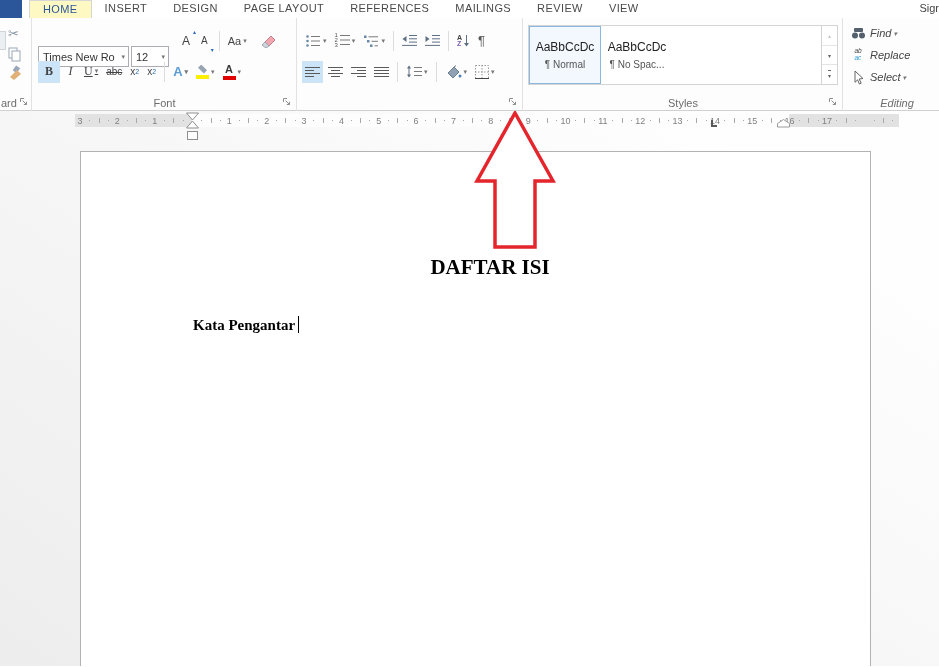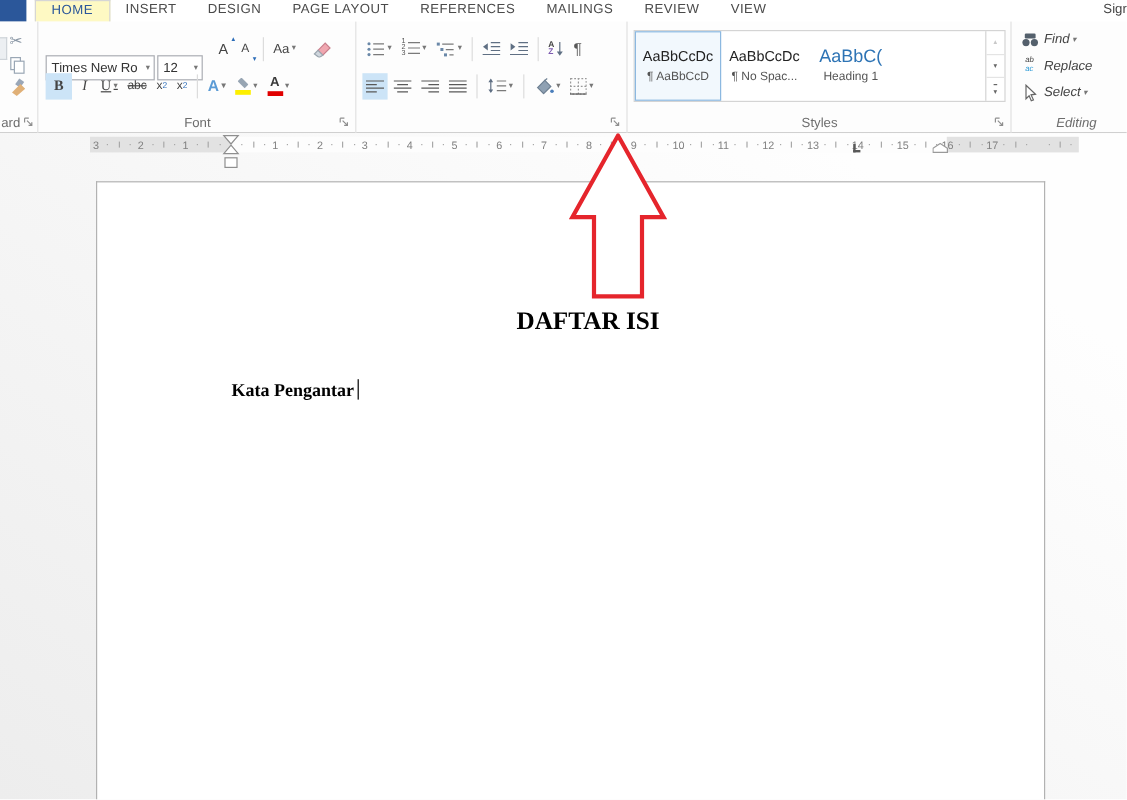--- a/index.html
+++ b/index.html
@@ -324,29 +324,25 @@
           <path d="M1.5,1.5 H5 M1.5,1.5 V5" stroke="#8e8e8e" fill="none"></path>
           <path d="M3.5,3.5 L7.5,7.5 M7.5,4.8 V7.5 H4.8" stroke="#8e8e8e" fill="none"></path>
         </svg>
     </div>
   </div>
 
   <div class="grp grp-sty">
     <div class="gallery">
       <div class="sty-item sel">
         <span class="sty-sample">AaBbCcDc</span>
-        <span class="sty-name">¶ AaBbCcD</span>
+        <span class="sty-name">¶ Normal</span>
       </div>
       <div class="sty-item">
         <span class="sty-sample">AaBbCcDc</span>
         <span class="sty-name">¶ No Spac...</span>
-      </div>
-      <div class="sty-item">
-        <span class="sty-sample h1">AaBbC(</span>
-        <span class="sty-name">Heading 1</span>
       </div>
       <div class="sty-scroll">
         <div class="sb dis">
             <span>▴</span>
           </div>
         <div class="sb">
             <span>▾</span>
           </div>
         <div class="sb more" style="border-bottom:none">
             <span>▾</span>

